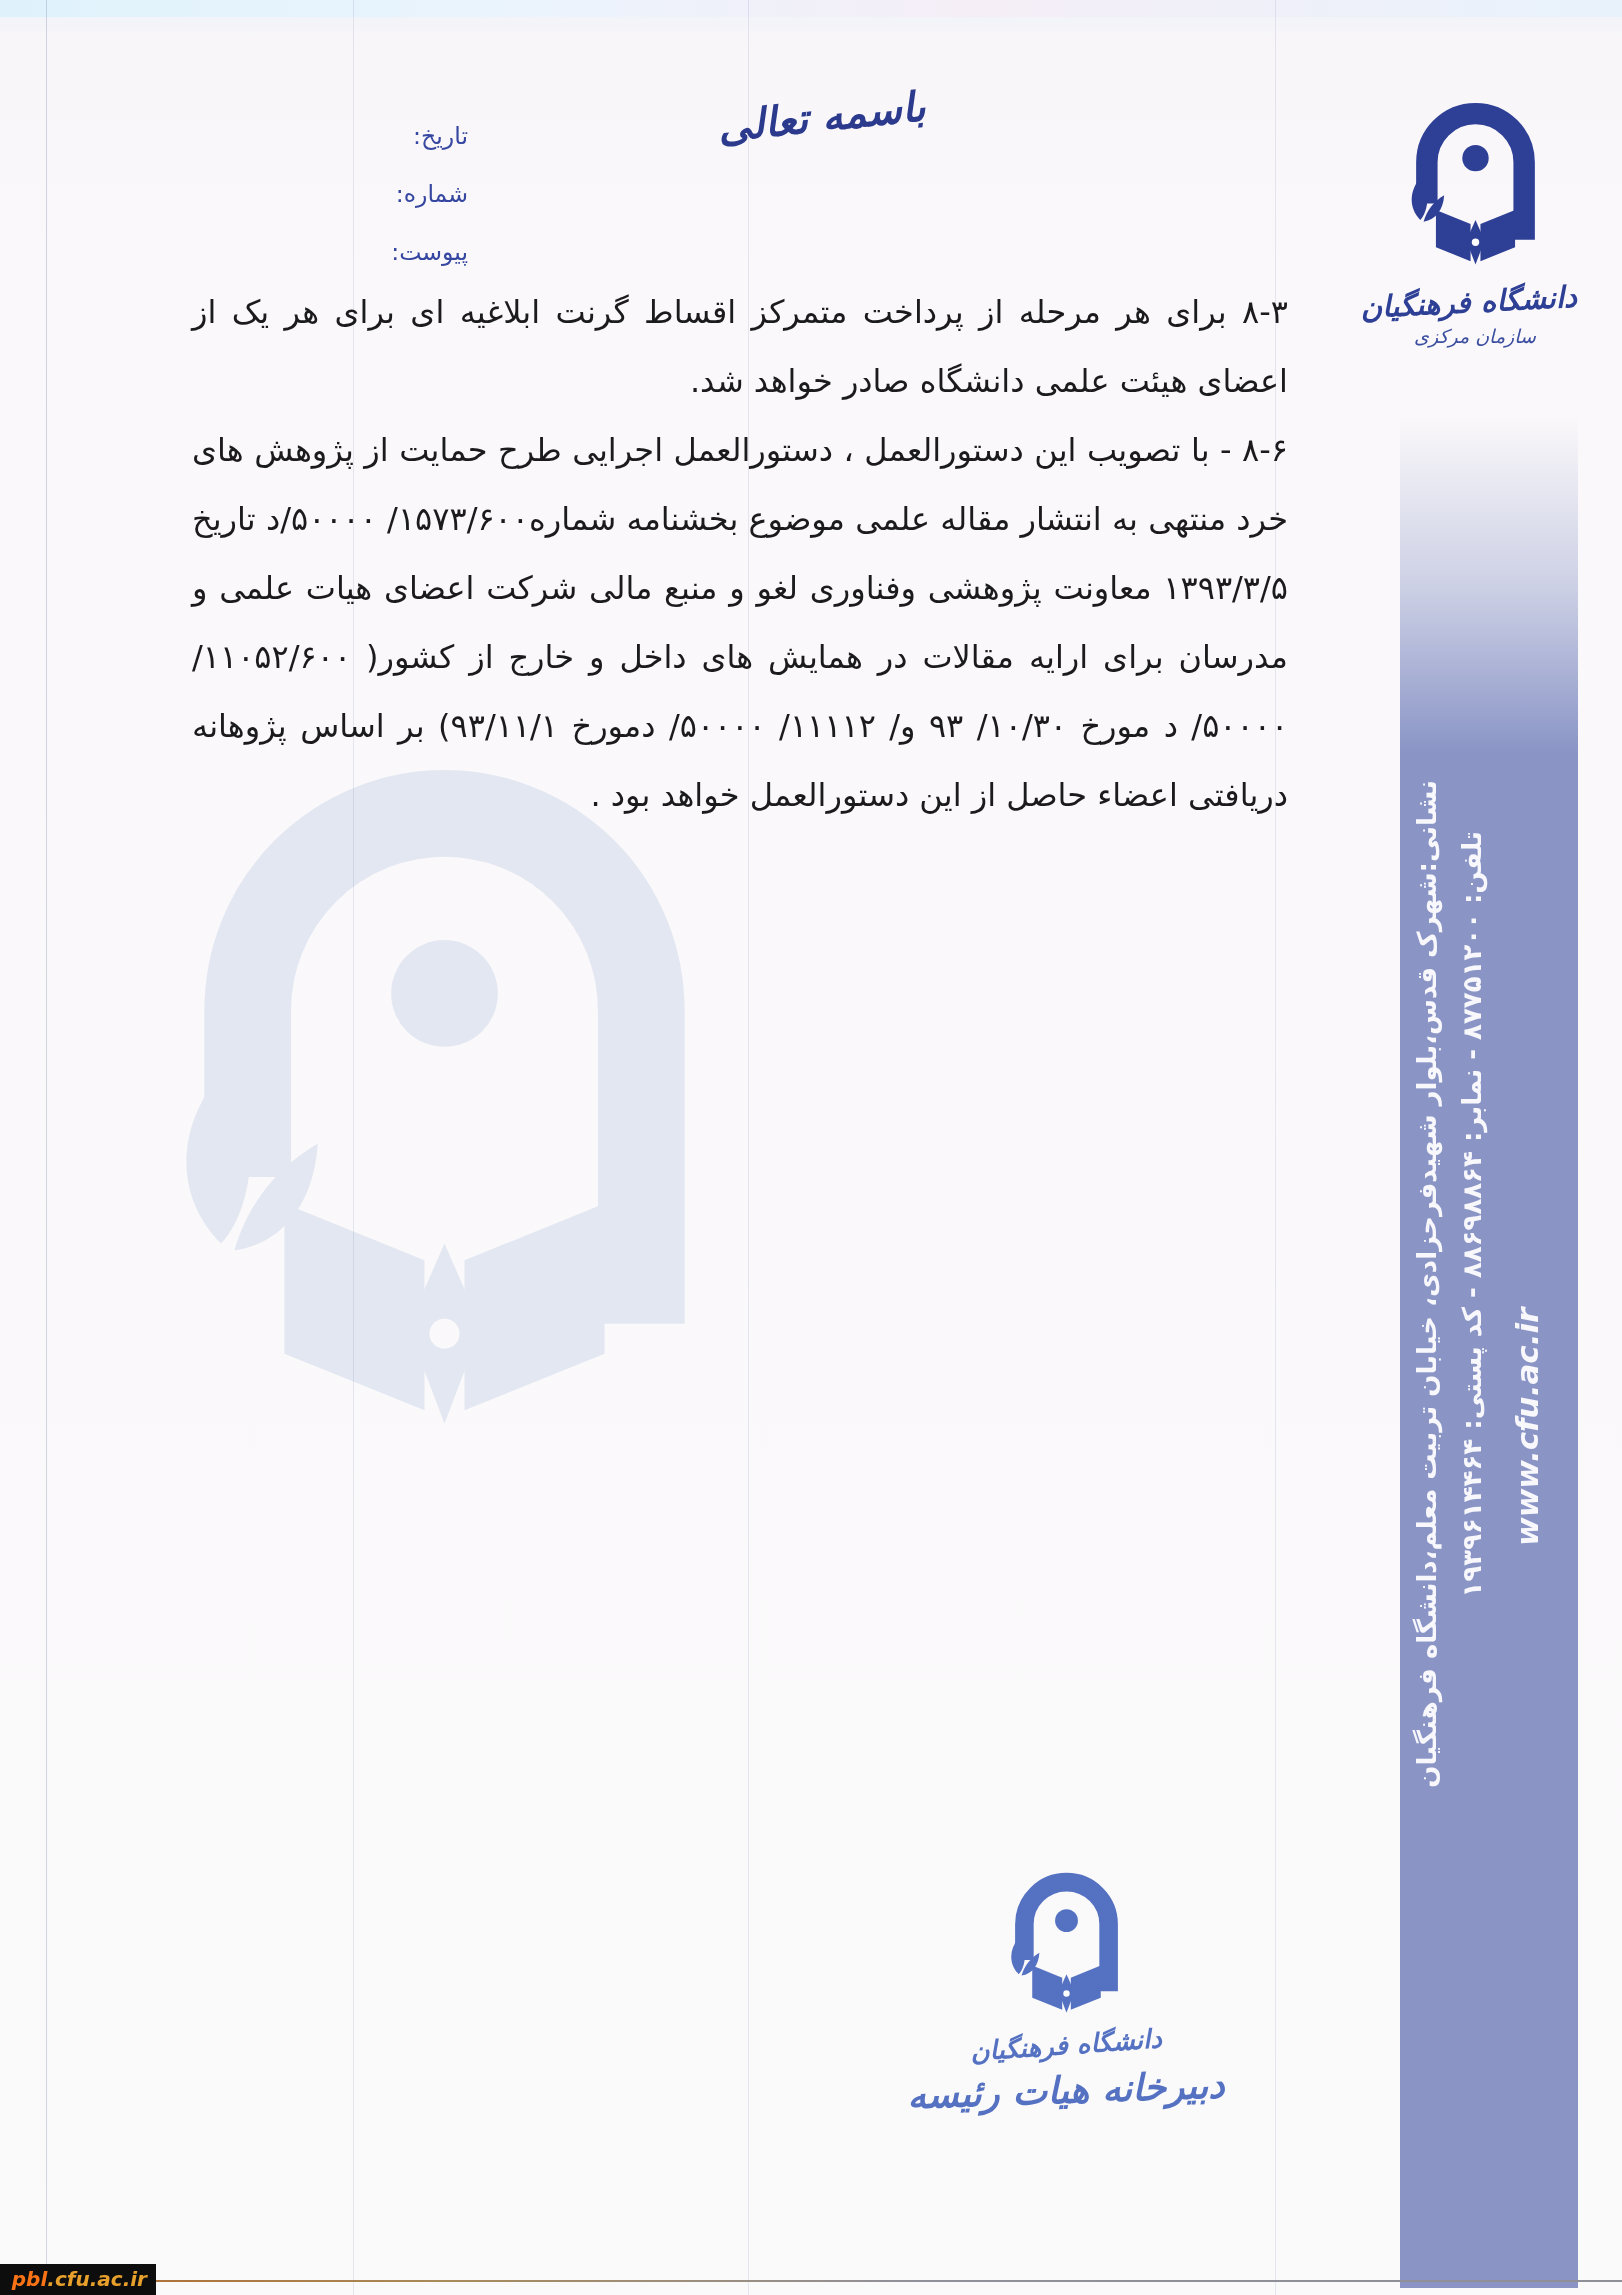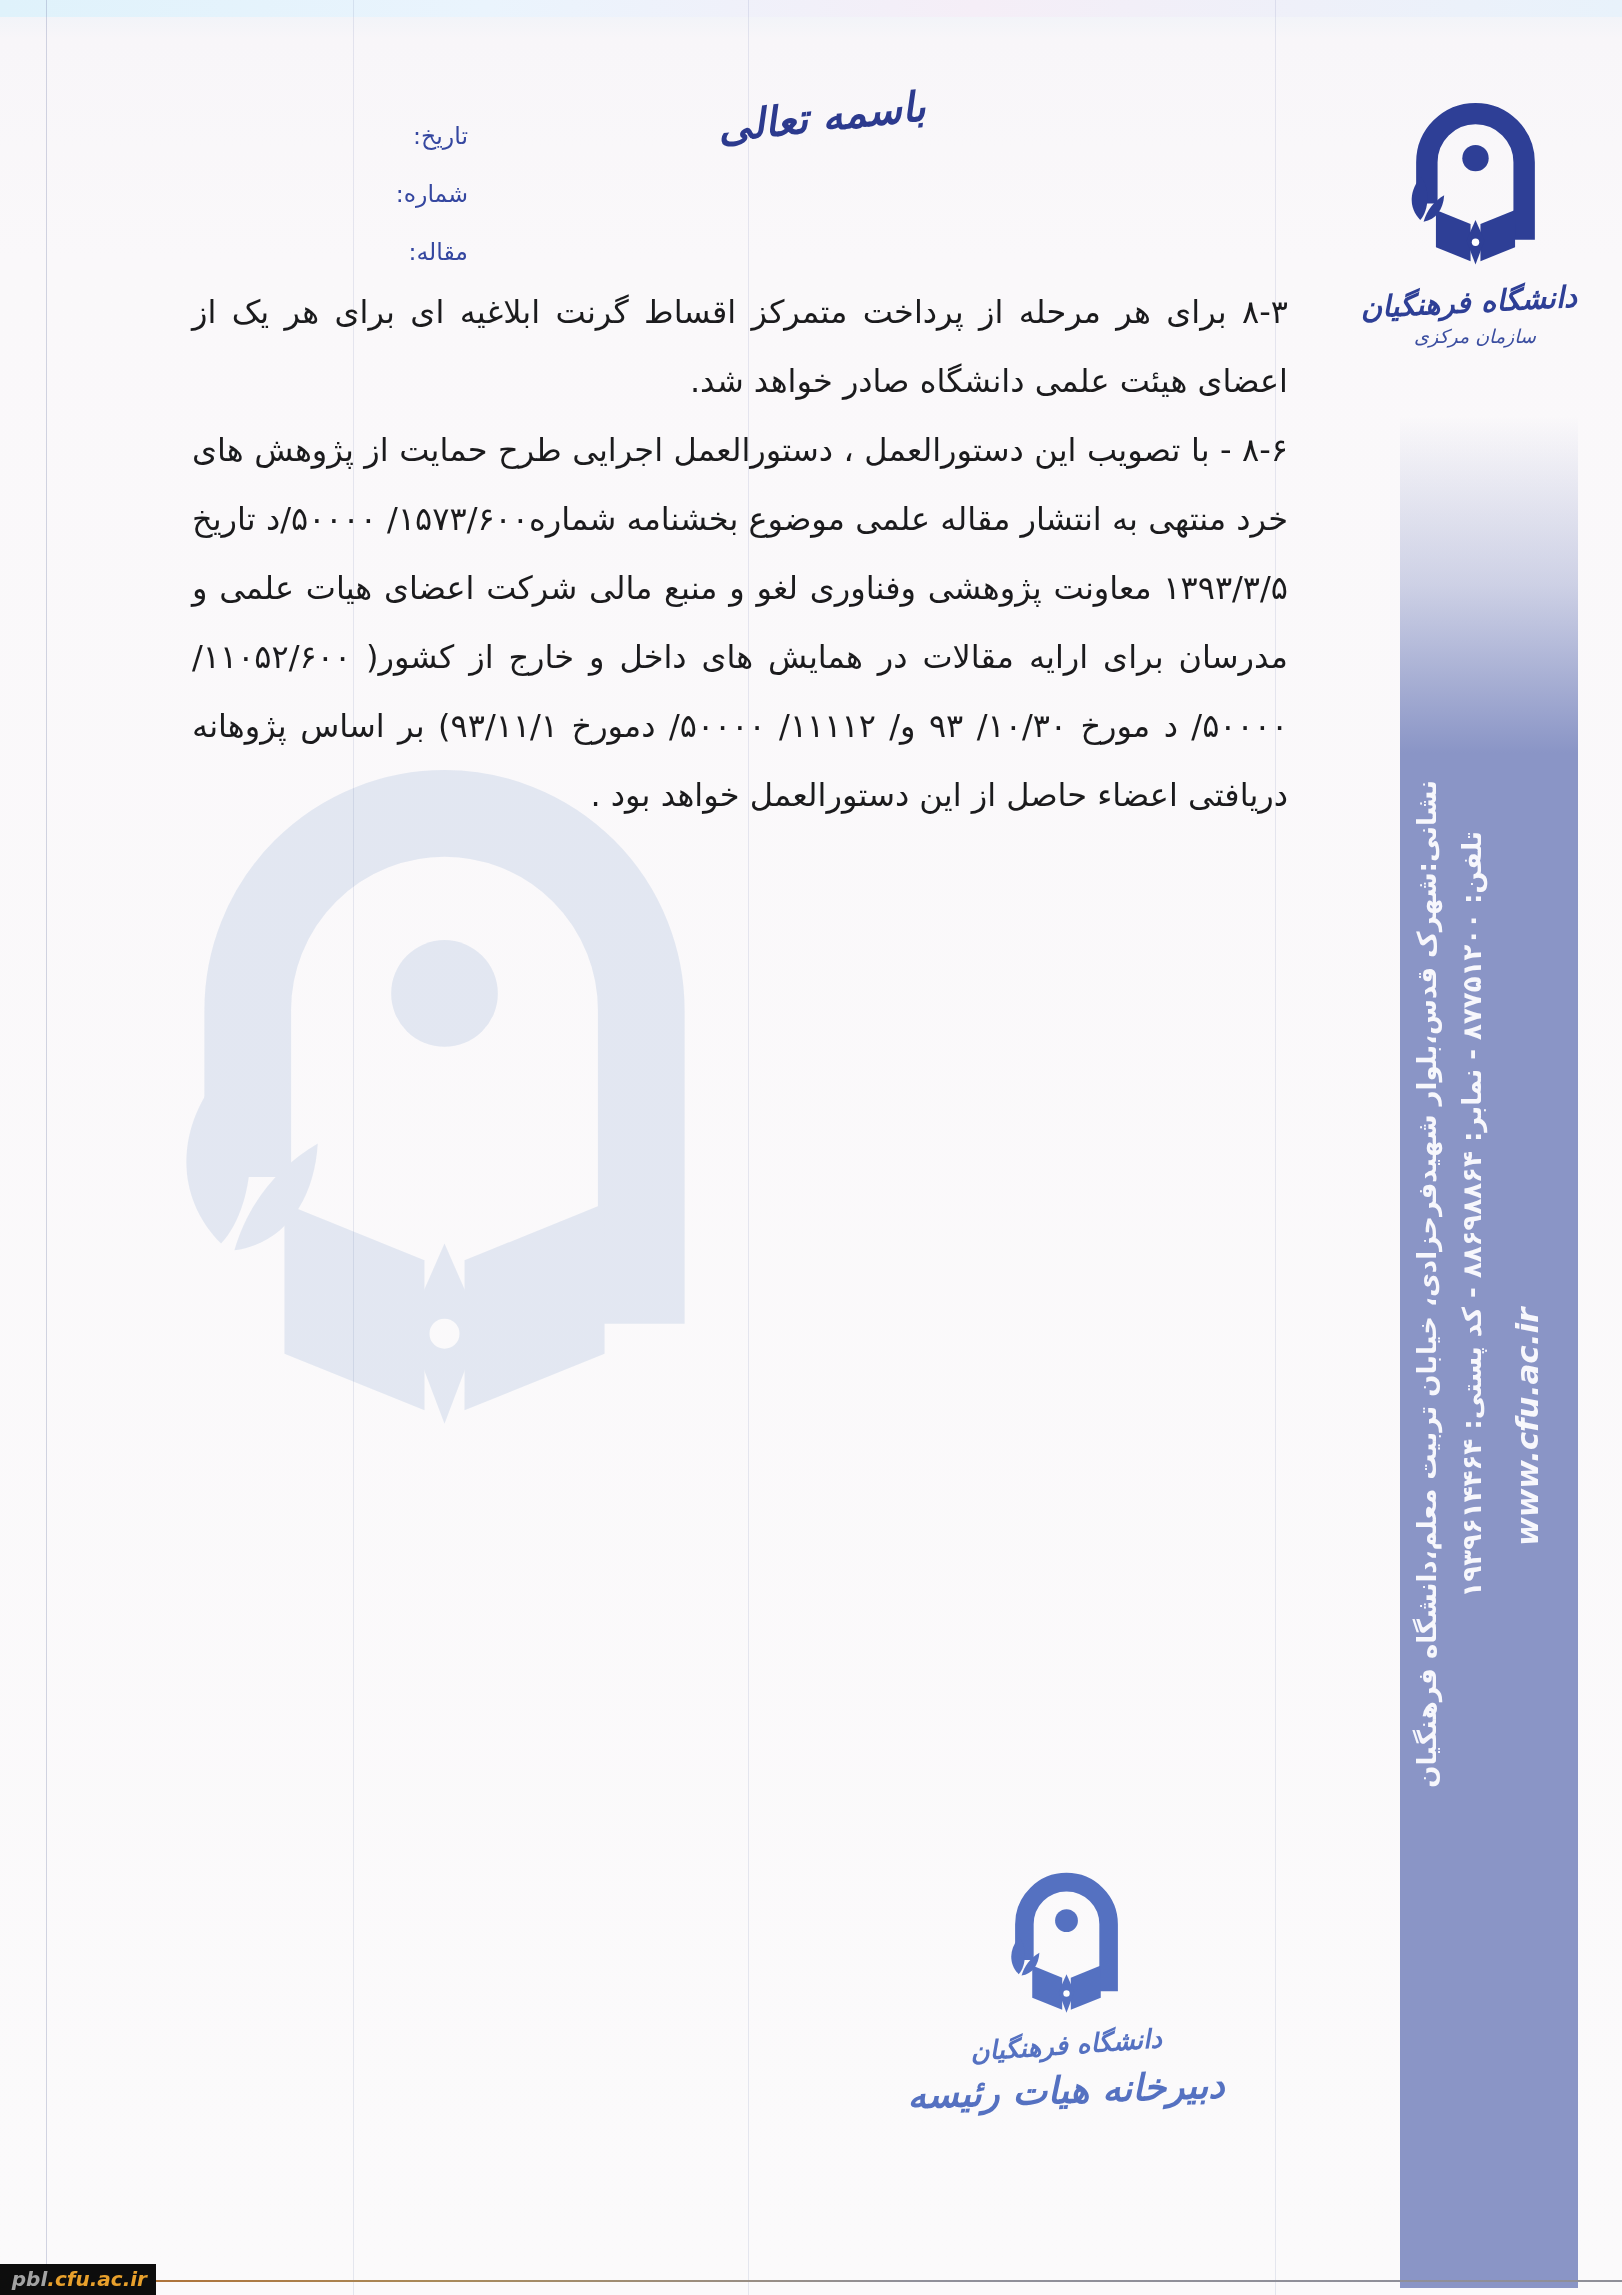--- a/index.html
+++ b/index.html
@@ -62,21 +62,21 @@
   .stamp-uni{font-size:26px;font-weight:bold;font-style:italic;direction:rtl;
     transform:rotate(-4deg);margin-top:2.6px;}
   .stamp-office{font-size:37px;font-weight:bold;font-style:italic;direction:rtl;
     transform:rotate(-2deg);margin-top:9.2px;white-space:nowrap;}
 
   
   .bottom-rule{position:absolute;left:46px;top:2280px;width:1577px;height:2px;
     background:linear-gradient(90deg,#b06a2e,#a98a5a 25%,#90909a 55%,#8f8f98);}
   .site-tag{position:absolute;left:0;top:2264px;background:#0d0d0d;
     padding:3.3px 9.2px 4.6px 11.8px;font-size:20px;font-weight:bold;font-style:italic;z-index:4;}
-  .site-tag .pre{color:#a3a3a3;text-align:right;}
+  .site-tag .pre{color:#f97316;text-align:right;}
   .site-tag .suf{color:#e8a02c;}
 </style>
 </head>
 <body>
 
 <svg width="0" height="0" style="position:absolute">
   <defs>
     <g id="cfu-logo">
       <path d="M41,168 L41,118 A59,59 0 0 1 159,118 L159,212" fill="none" stroke="currentColor" stroke-width="26"></path>
       <circle cx="100" cy="113" r="16" fill="currentColor"></circle>
@@ -94,21 +94,21 @@
 
   <div class="top-strip"></div>
   <div class="scanline strong" style="left:46px"></div>
   <div class="scanline" style="left:353px"></div>
   <div class="scanline" style="left:748px"></div>
   <div class="scanline" style="left:1275px"></div>
 
   <div class="ref-labels">
     <div class="row">تاریخ:</div>
     <div class="row">شماره:</div>
-    <div class="row">مقاله:</div>
+    <div class="row">پیوست:</div>
   </div>
 
   <div class="bismillah">باسمه تعالی</div>
 
   <div class="logo-block">
     <svg width="165" height="216" viewBox="0 0 200 262">
         <use href="#cfu-logo"></use>
       </svg>
     <div class="uni-name">دانشگاه فرهنگیان</div>
     <div class="org-name">سازمان مرکزی</div>

